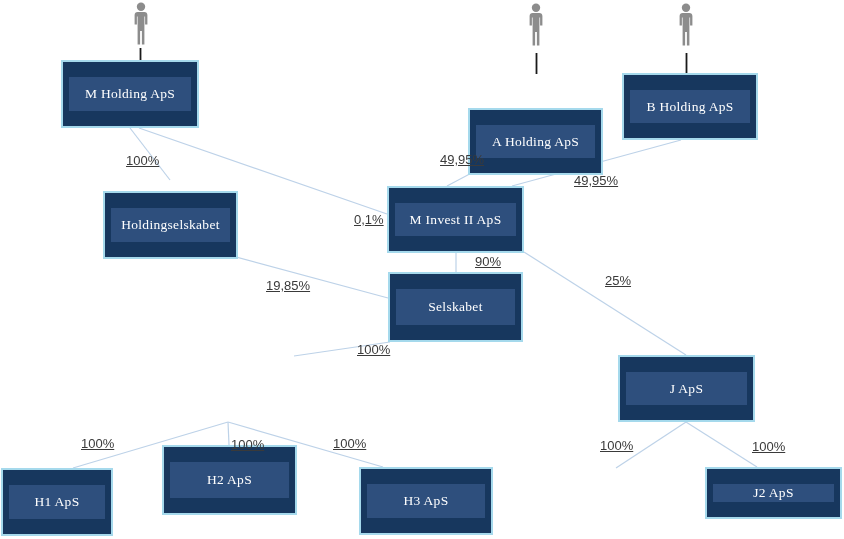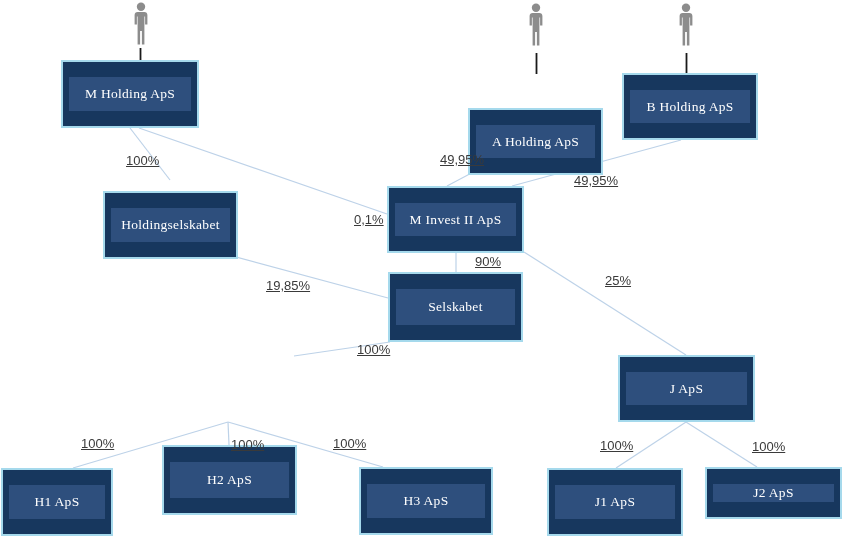--- a/index.html
+++ b/index.html
@@ -125,23 +125,20 @@
   </div>
   <div class="node" style="left:1px; top:468px; width:112px; height:68px;">
     <div class="inner">H1 ApS</div>
   </div>
   <div class="node" style="left:162px; top:445px; width:135px; height:70px;text-align:right;">
     <div class="inner">H2 ApS</div>
   </div>
   <div class="node" style="left:319px; top:467px; width:134px; height:68px;margin-left:40px;">
     <div class="inner">H3 ApS</div>
   </div>
-  <div class="node" style="left:547px; top:468px; width:136px; height:68px;">
-    <div class="inner">J1 ApS</div>
-  </div>
   <div class="node" style="left:705px; top:467px; width:137px; height:52px;">
     <div class="inner">J2 ApS</div>
   </div>
 
   <span class="pct" style="left:126px; top:153px;">100%</span>
   <span class="pct" style="left:440px; top:152px;">49,95%</span>
   <span class="pct" style="left:574px; top:173px;">49,95%</span>
   <span class="pct" style="left:354px; top:212px;">0,1%</span>
   <span class="pct" style="left:475px; top:254px;">90%</span>
   <span class="pct" style="left:266px; top:278px;">19,85%</span>

